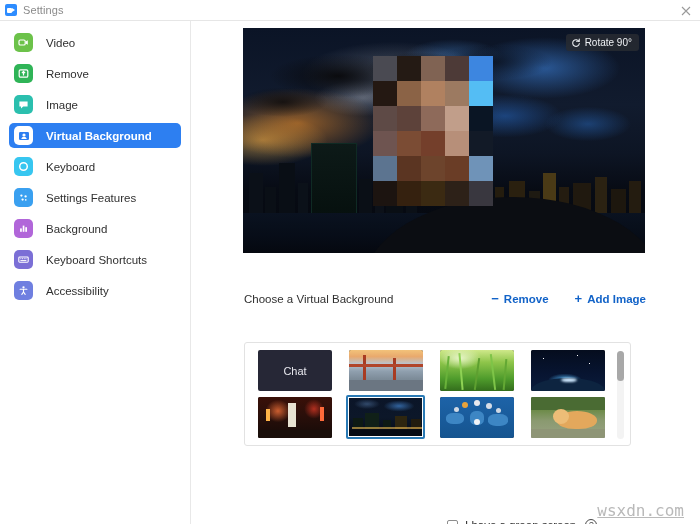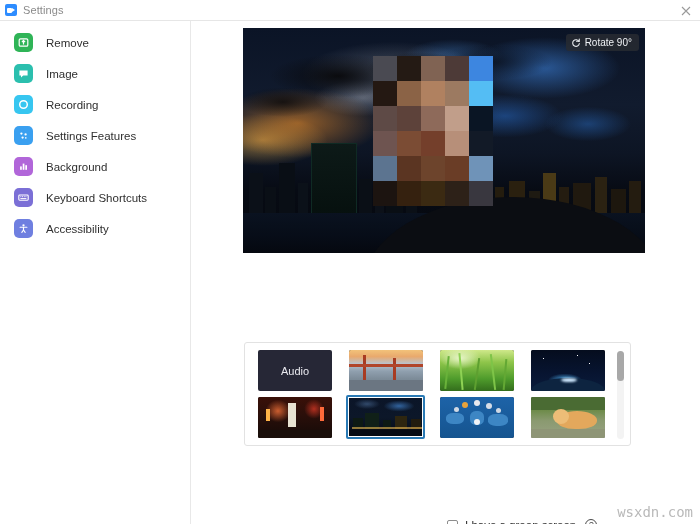--- a/index.html
+++ b/index.html
@@ -202,41 +202,51 @@
   }
   .green-label { font-size: 11.5px; color: #2f2f2f; }
   .help-icon {
     width: 12px; height: 12px; border: 1px solid #4a4a4a; border-radius: 50%;
     font-size: 8.5px; color: #3a3a3a; display: flex;
     align-items: center; justify-content: center; cursor: pointer;
     margin-left: 2px;
   }
 
   .watermark {
-    position: absolute; right: 7px; bottom: 4px;
-    font-size: 14px; color: #b9b9b9;
+    position: absolute; right: 16px; bottom: 4px;
+    font-size: 16px; color: #b9b9b9;
     font-family: "DejaVu Sans Mono", monospace;
+    text-decoration: underline;
   }
 </style>
 </head>
 <body>
 
 <div class="titlebar">
   <div class="tb-logo"></div>
   <div class="tb-title">Settings</div>
   <div class="tb-close">
     <svg width="16" height="16" viewBox="0 0 16 16">
       <path d="M4 4 L12 12 M12 4 L4 12" stroke="#9a9a9a" stroke-width="1.1" fill="none"></path>
     </svg>
   </div>
 </div>
 
 <div class="sidebar">
 
 
+  <div class="side-item">
+    <span class="si-icon" style="background:#6cc24a">
+      <svg width="13" height="13" viewBox="0 0 13 13">
+          <rect x="2" y="4" width="6.2" height="5" rx="1.3" fill="none" stroke="#fff" stroke-width="1.2"></rect>
+          <path d="M8.6 5.6 L10.8 4.2 L10.8 8.8 L8.6 7.4 Z" fill="#fff"></path>
+        </svg>
+    </span>
+    <span class="si-label">Video</span>
+  </div>
 
 
   <div class="side-item">
     <span class="si-icon" style="background:#2fb457">
       <svg width="13" height="13" viewBox="0 0 13 13">
           <rect x="2.2" y="2.8" width="8.6" height="7.4" rx="1.3" fill="none" stroke="#fff" stroke-width="1.2"></rect>
           <path d="M6.5 8.4 V4.6 M4.9 6.1 L6.5 4.4 L8.1 6.1" fill="none" stroke="#fff" stroke-width="1.2"></path>
         </svg>
     </span>
     <span class="si-label">Remove</span>
@@ -244,28 +254,38 @@
 
   <div class="side-item">
     <span class="si-icon" style="background:#2bbfae">
       <svg width="13" height="13" viewBox="0 0 13 13">
           <path d="M2.4 3.6 h8.2 v5 H6.2 L4 10.6 V8.6 H2.4 Z" fill="#fff"></path>
         </svg>
     </span>
     <span class="si-label">Image</span>
   </div>
 
+  <div class="side-item active">
+    <span class="si-icon" style="background:#ffffff">
+      <svg width="12" height="12" viewBox="0 0 12 12">
+          <rect x="1" y="2" width="10" height="8" rx="1.2" fill="#2d7ff1"></rect>
+          <circle cx="6" cy="5" r="1.6" fill="#fff"></circle>
+          <path d="M3.2 9 a2.9 2.9 0 0 1 5.6 0 Z" fill="#fff"></path>
+        </svg>
+    </span>
+    <span class="si-label">Virtual Background</span>
+  </div>
 
   <div class="side-item">
     <span class="si-icon" style="background:#37c6f0">
       <svg width="13" height="13" viewBox="0 0 13 13">
           <circle cx="6.5" cy="6.5" r="3.8" fill="none" stroke="#fff" stroke-width="1.5"></circle>
         </svg>
     </span>
-    <span class="si-label">Recording</span>
+    <span class="si-label">Keyboard</span>
   </div>
 
   <div class="side-item">
     <span class="si-icon" style="background:#3aa0f0">
       <svg width="13" height="13" viewBox="0 0 13 13">
           <circle cx="4.4" cy="4.6" r="1.15" fill="#fff"></circle>
           <circle cx="8.6" cy="5.4" r="1.15" fill="#fff"></circle>
           <circle cx="5.6" cy="8.6" r="1.15" fill="#fff"></circle>
           <circle cx="8.8" cy="8.9" r=".8" fill="#fff"></circle>
         </svg>
@@ -371,27 +391,40 @@
 
     <div class="rotate-btn">
       <svg width="10" height="10" viewBox="0 0 12 12">
         <path d="M9.6 4.2 A4 4 0 1 0 10 6.6" fill="none" stroke="#eef1f4" stroke-width="1.3" stroke-linecap="round"></path>
         <path d="M6.6 3.9 L9.9 3.9 L9.9 1.1" fill="none" stroke="#eef1f4" stroke-width="1.3" stroke-linecap="round" stroke-linejoin="round"></path>
       </svg>
       <span>Rotate 90°</span>
     </div>
   </div>
 
+  <div class="choose-row">
+    <div class="choose-label">Choose a Virtual Background</div>
+    <div class="choose-actions">
+      <div class="link-btn">
+        <span class="link-sign">−</span>
+        <span>Remove</span>
+      </div>
+      <div class="link-btn">
+        <span class="link-sign">+</span>
+        <span>Add Image</span>
+      </div>
+    </div>
+  </div>
 
   <div class="thumbs-panel">
     <div class="thumbs-grid">
 
       <div class="thumb-cell">
         <div class="thumb thumb-none">
-          <span>Audio</span>
+          <span>Chat</span>
         </div>
       </div>
 
       <div class="thumb-cell">
         <div class="thumb">
           <span class="art" style="background:
             linear-gradient(180deg,#f2c27a 0%, #e9a96d 16%, #b9c3cf 34%, #8f9fae 52%, #7d8c99 70%, #6e7a85 100%);">
             <i style="position:absolute;left:14px;top:5px;width:3px;height:27px;background:#a83b22;"></i>
             <i style="position:absolute;left:44px;top:8px;width:3px;height:24px;background:#a83b22;"></i>
             <i style="position:absolute;left:0;top:14px;width:74px;height:3px;background:#b1452a;"></i>

